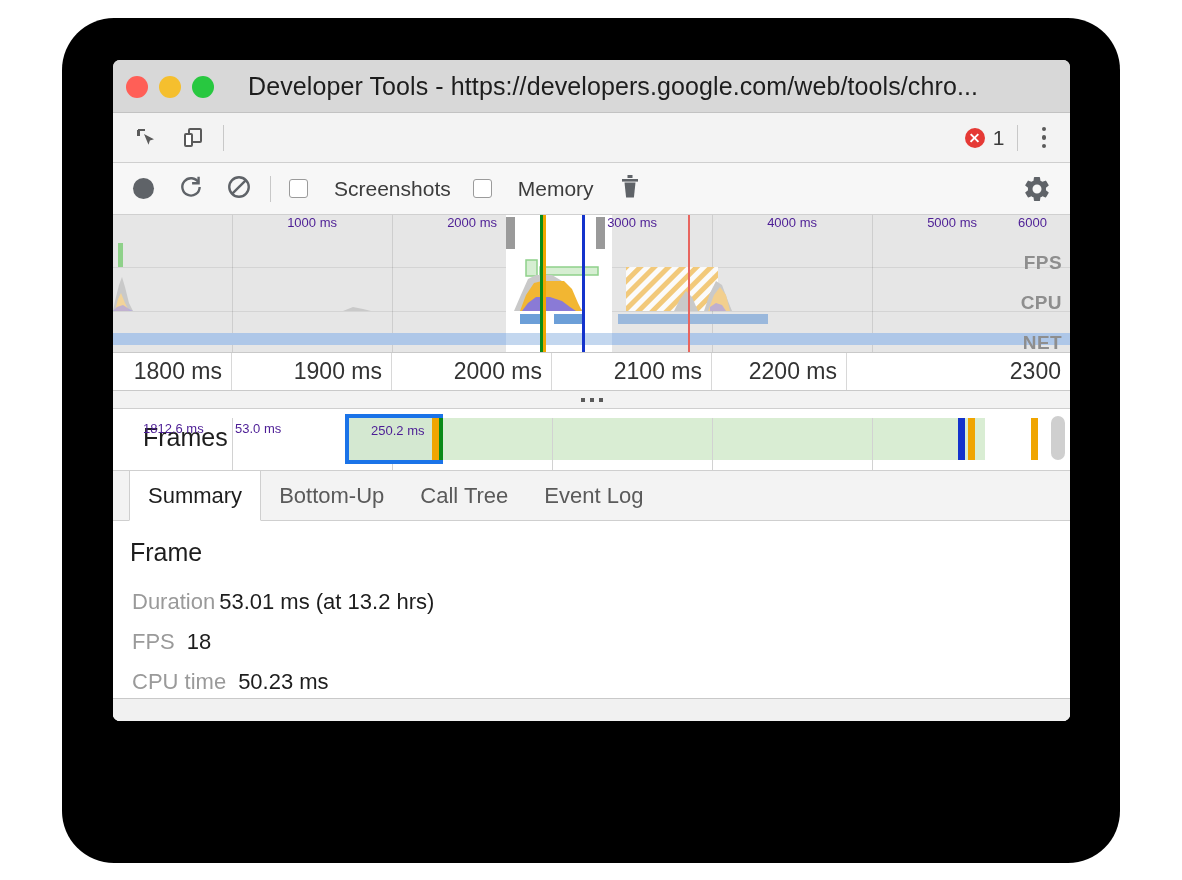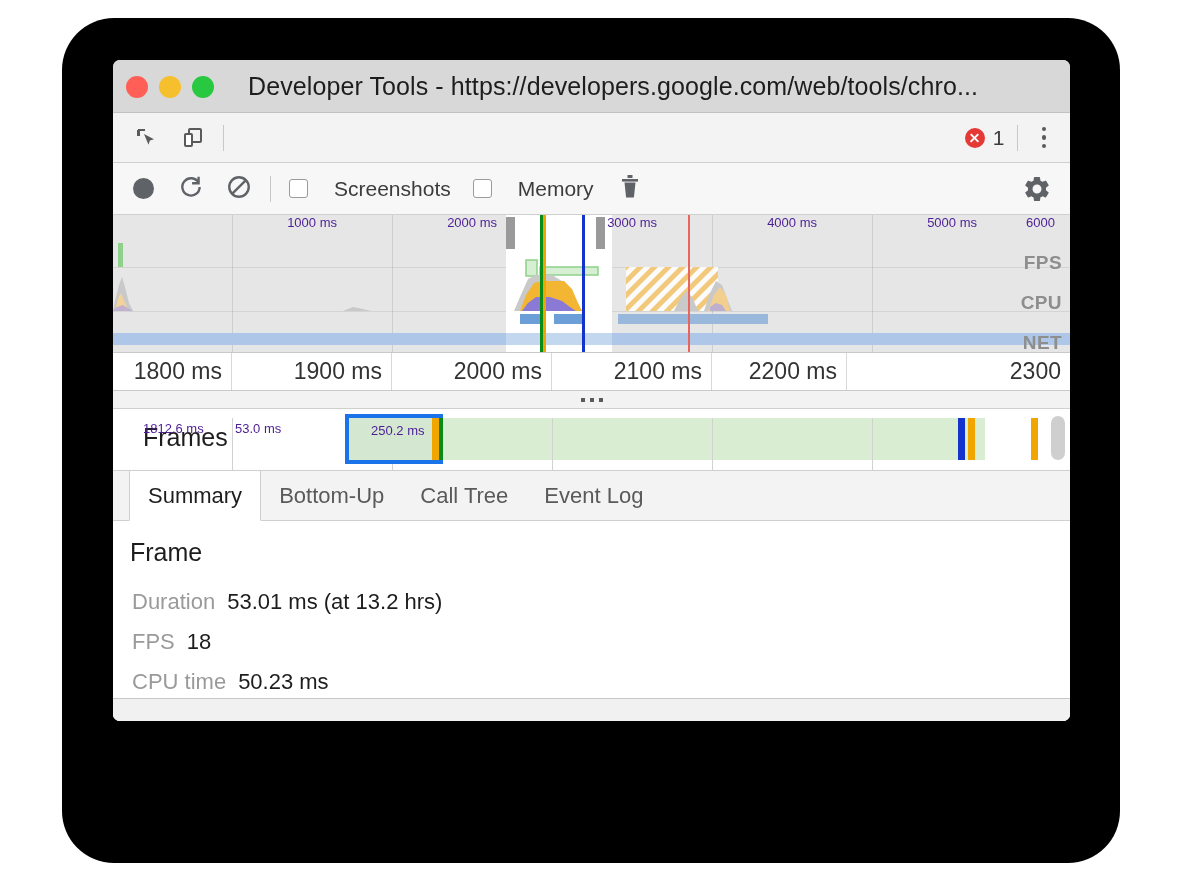--- a/index.html
+++ b/index.html
@@ -382,21 +382,21 @@
       <div class="ov-vline" style="left:427px;background:#0a8b17"></div>
       <div class="ov-vline" style="left:430px;background:#f0a500"></div>
       <div class="ov-vline" style="left:469px;background:#1433cc"></div>
       <div class="ov-vline" style="left:575px;background:#e8655f;width:2px"></div>
 
       <div class="ov-tick" style="left:0;width:232px;text-align:right;padding-right:8px">1000 ms</div>
       <div class="ov-tick" style="left:232px;width:160px;text-align:right;padding-right:8px">2000 ms</div>
       <div class="ov-tick" style="left:392px;width:160px;text-align:right;padding-right:8px">3000 ms</div>
       <div class="ov-tick" style="left:552px;width:160px;text-align:right;padding-right:8px">4000 ms</div>
       <div class="ov-tick" style="left:712px;width:160px;text-align:right;padding-right:8px">5000 ms</div>
-      <div class="ov-tick" style="left:872px;width:85px;text-align:right;padding-right:15px">6000</div>
+      <div class="ov-tick" style="left:872px;width:85px;text-align:right;padding-right:23px">6000</div>
 
       <div class="ov-sidelabel" style="top:37px">FPS</div>
       <div class="ov-sidelabel" style="top:77px">CPU</div>
       <div class="ov-sidelabel" style="top:117px">NET</div>
     </div>
 
     <div class="ruler">
       <div class="ru-cell" style="left:0;width:119px">1800 ms</div>
       <div class="ru-cell" style="left:119px;width:160px">1900 ms</div>
       <div class="ru-cell" style="left:279px;width:160px">2000 ms</div>
@@ -439,21 +439,21 @@
       <div class="dtab active">Summary</div>
       <div class="dtab">Bottom-Up</div>
       <div class="dtab">Call Tree</div>
       <div class="dtab">Event Log</div>
     </div>
 
     <div class="summary">
       <div class="sum-head">Frame</div>
       <div class="sum-row" style="top:68px">
         <span class="sum-key">Duration</span>
-        <span class="sum-val" style="margin-left:12px">53.01 ms (at 13.2 hrs)</span>
+        <span class="sum-val" style="margin-left:4px">53.01 ms (at 13.2 hrs)</span>
       </div>
       <div class="sum-row" style="top:108px">
         <span class="sum-key">FPS</span>
         <span class="sum-val" style="margin-left:12px">18</span>
       </div>
       <div class="sum-row" style="top:148px">
         <span class="sum-key">CPU time</span>
         <span class="sum-val" style="margin-left:12px">50.23 ms</span>
       </div>
     </div>

